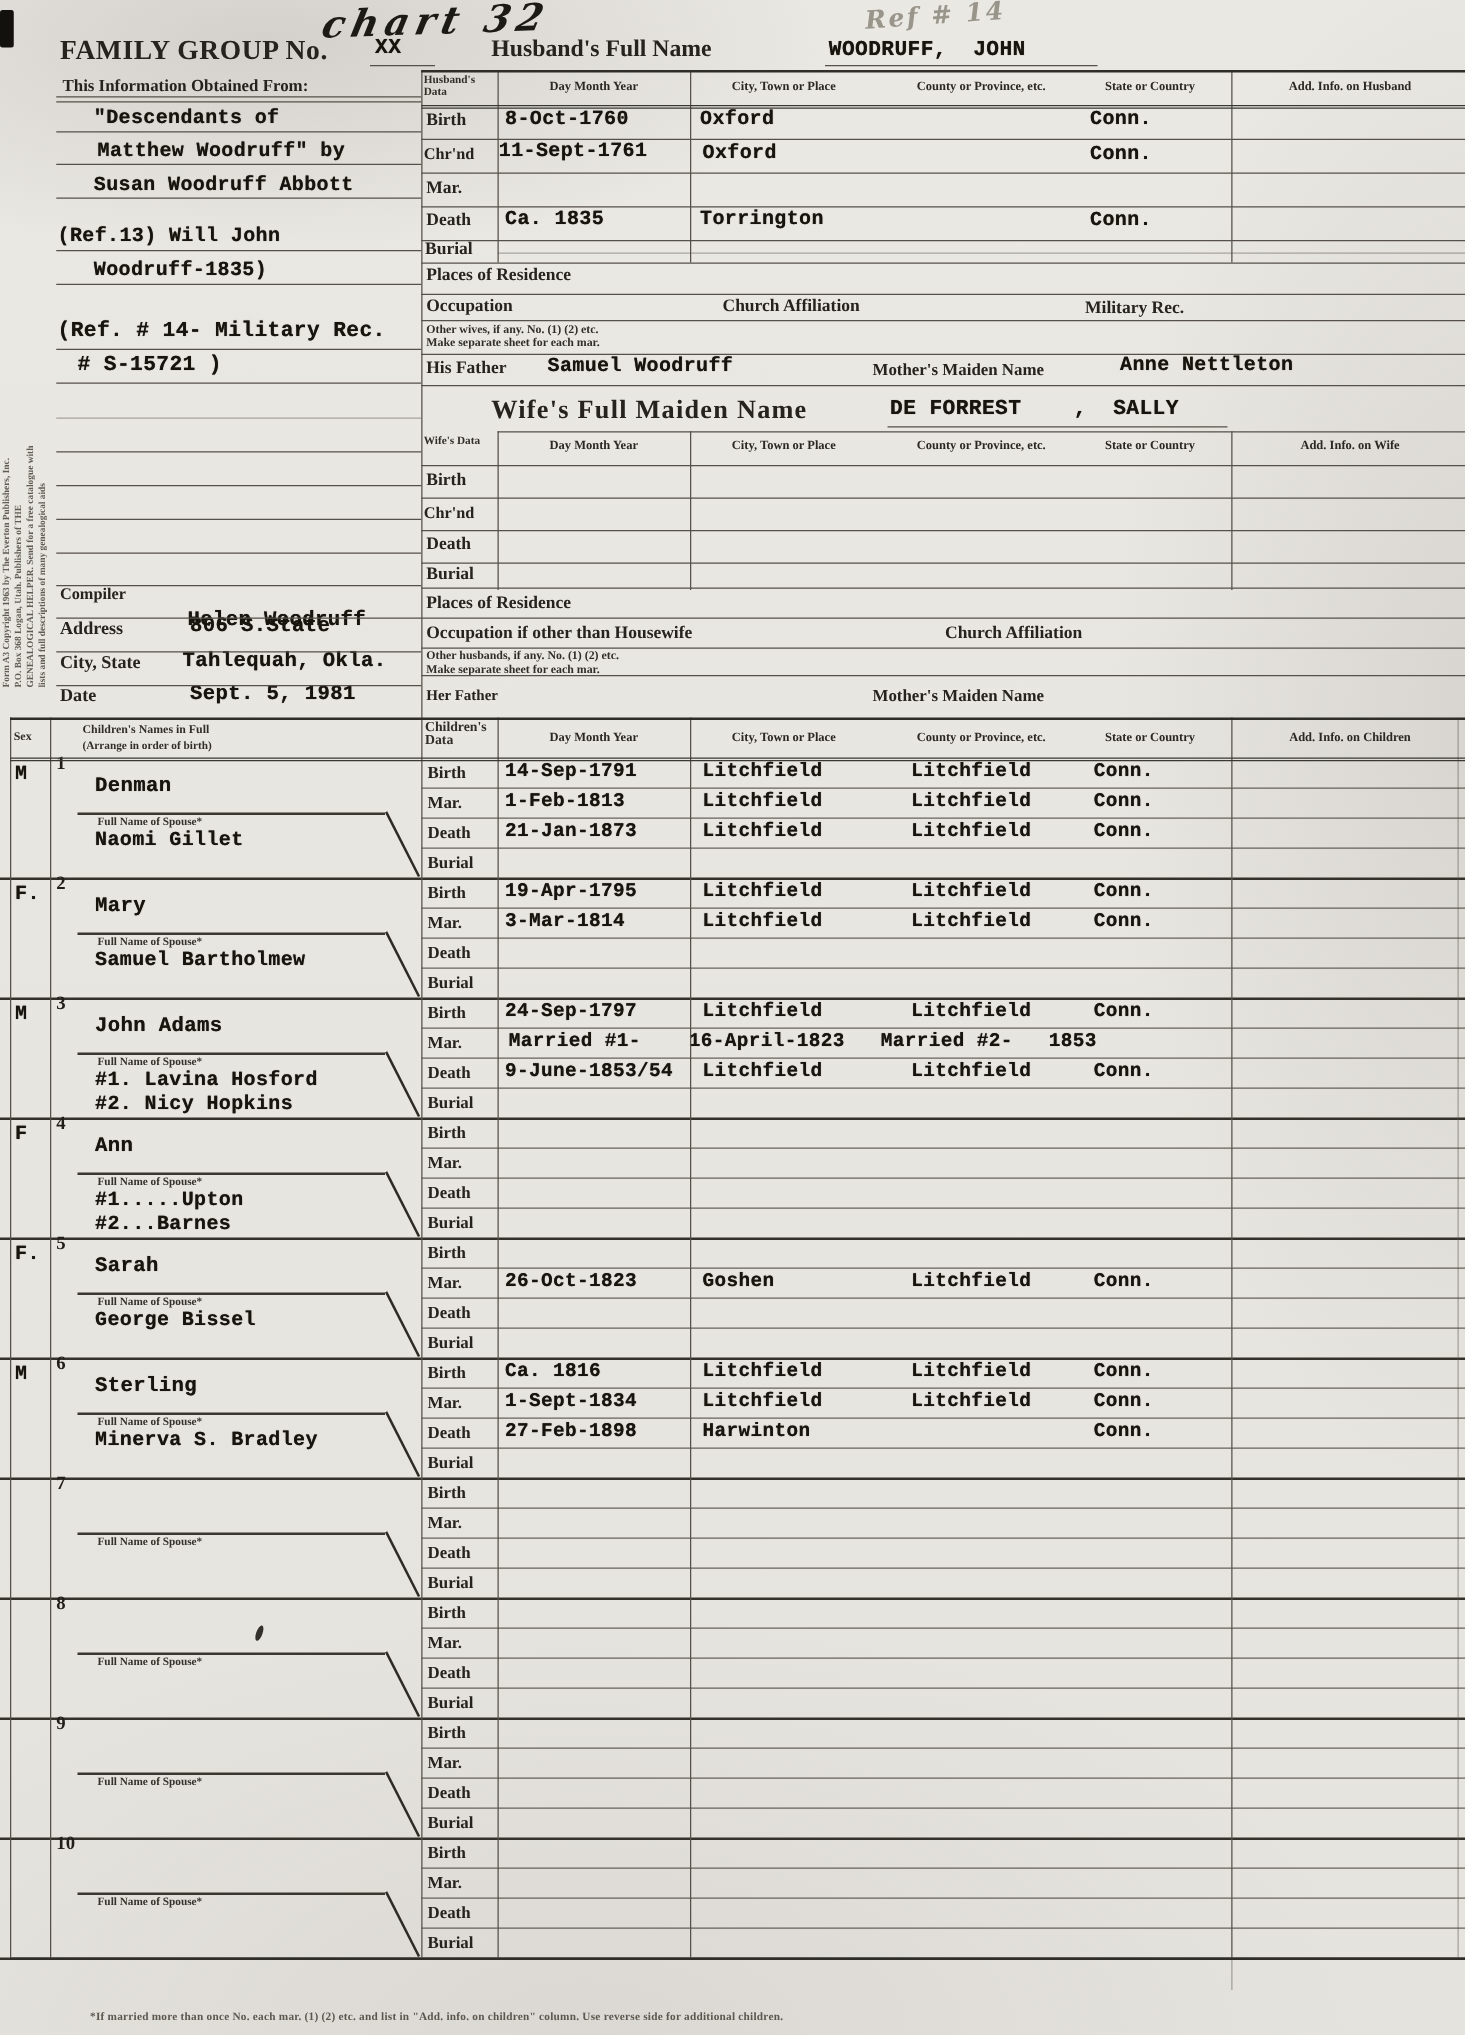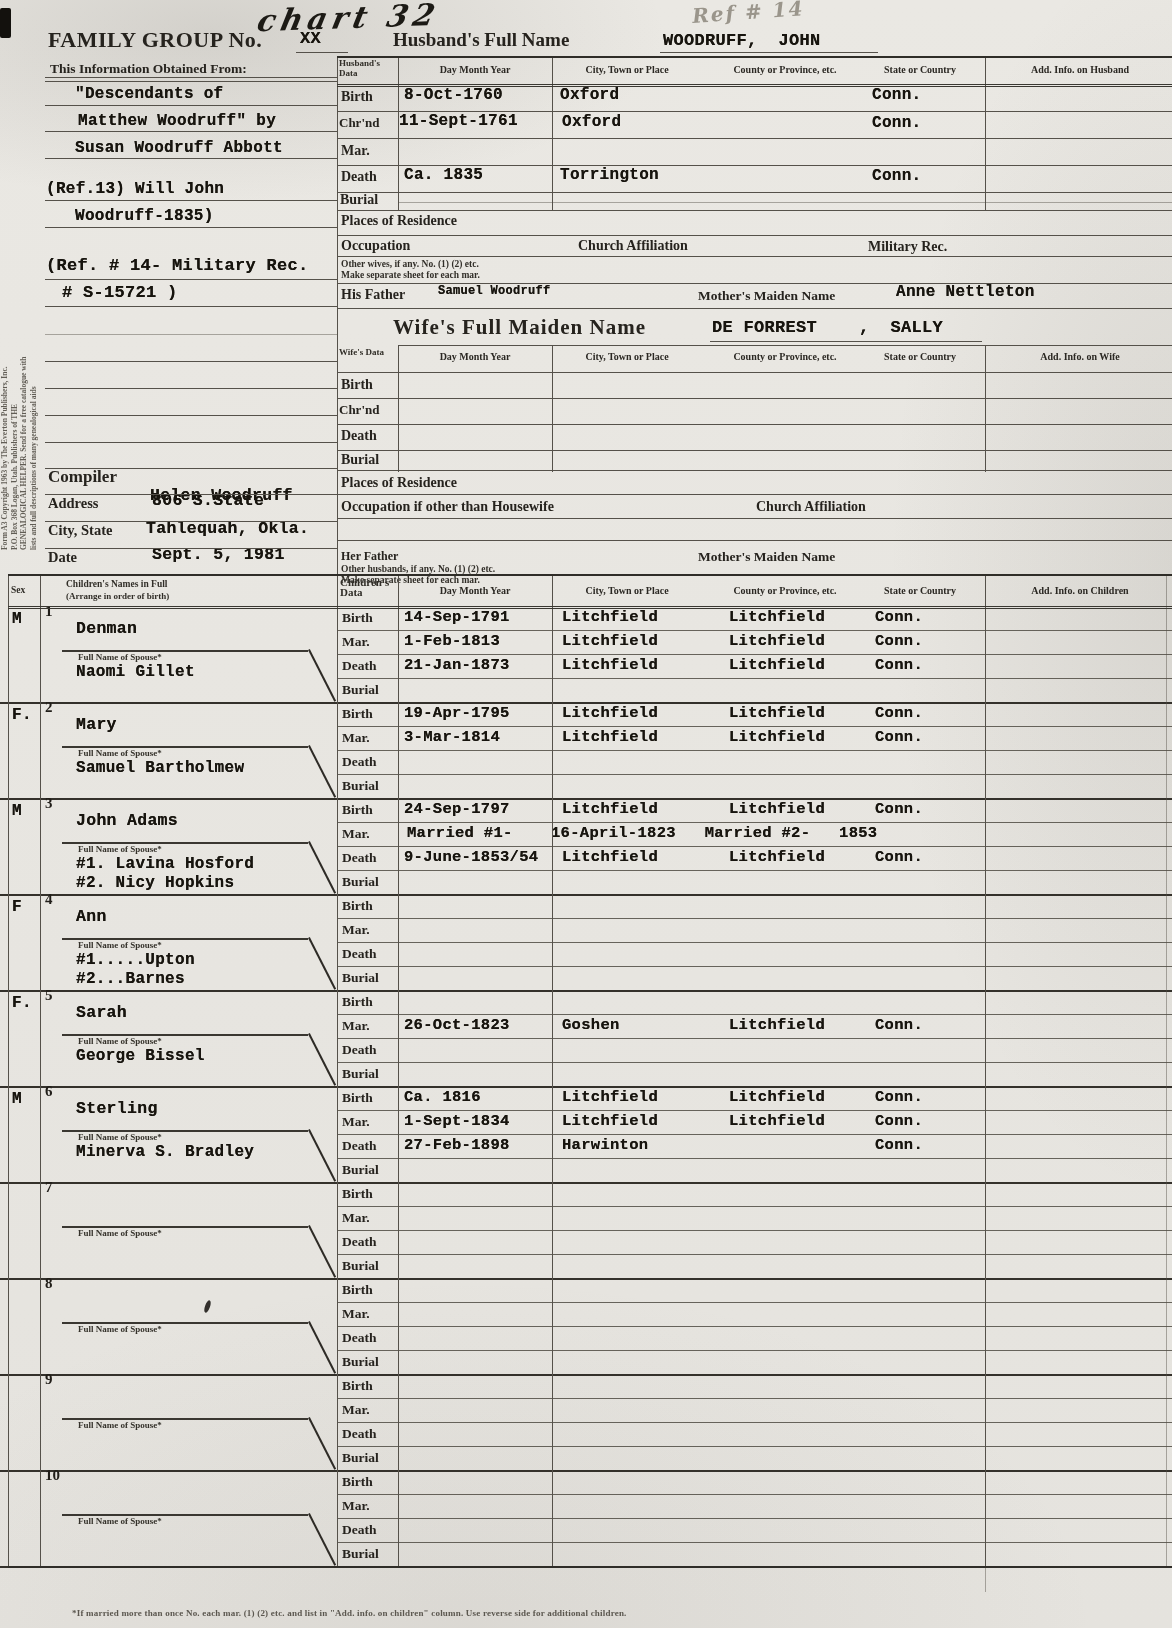--- a/index.html
+++ b/index.html
@@ -98,47 +98,47 @@
 
   <div class="serif-label" style="left:341px;top:213px;font-size:14px;">Places of Residence</div>
   <div class="serif-label" style="left:341px;top:238px;font-size:14px;">Occupation</div>
   <div class="serif-label" style="left:578px;top:238px;font-size:14px;">Church Affiliation</div>
   <div class="serif-label" style="left:868px;top:239px;font-size:14px;">Military Rec.</div>
   <div class="smallbox" style="left:341px;top:259px;">
     <div>Other wives, if any. No. (1) (2) etc.</div>
     <div>Make separate sheet for each mar.</div>
   </div>
   <div class="serif-label" style="left:341px;top:287px;font-size:14px;">His Father</div>
-  <div class="typed" style="left:438px;top:284px;font-size:12px;font-family:Liberation Mono, monospace;">Samuel Woodruff</div>
+  <div class="typed" style="left:438px;top:284px;font-size:16px;font-family:Liberation Mono, monospace;">Samuel Woodruff</div>
   <div class="serif-label" style="left:698px;top:288px;font-size:13.5px;">Mother's Maiden Name</div>
   <div class="typed" style="left:896px;top:283px;font-size:16px;">Anne Nettleton</div>
 
   <div class="serif-label" style="left:393px;top:315px;font-size:21px;letter-spacing:1px;">Wife's Full Maiden Name</div>
   <div class="typed" style="left:712px;top:318px;font-size:17px;">DE FORREST    ,  SALLY</div>
   <div class="smallbox" style="left:339px;top:347px;width:56px;white-space:normal;font-size:9px;line-height:10px;">Wife's Data</div>
   <div class="colhead" style="left:398px;top:351px;width:154px;">Day  Month  Year</div>
   <div class="colhead" style="left:552px;top:351px;width:150px;">City, Town or Place</div>
   <div class="colhead" style="left:700px;top:351px;width:170px;">County or Province, etc.</div>
   <div class="colhead" style="left:860px;top:351px;width:120px;">State or Country</div>
   <div class="colhead" style="left:990px;top:351px;width:180px;">Add. Info. on Wife</div>
   <div class="serif-label" style="left:341px;top:377px;font-size:14px;">Birth</div>
   <div class="serif-label" style="left:339px;top:402px;font-size:13px;">Chr'nd</div>
   <div class="serif-label" style="left:341px;top:428px;font-size:14px;">Death</div>
   <div class="serif-label" style="left:341px;top:452px;font-size:14px;">Burial</div>
   <div class="serif-label" style="left:341px;top:475px;font-size:14px;">Places of Residence</div>
   <div class="serif-label" style="left:341px;top:499px;font-size:14px;">Occupation if other than Housewife</div>
   <div class="serif-label" style="left:756px;top:499px;font-size:14px;">Church Affiliation</div>
-  <div class="smallbox" style="left:341px;top:520px;margin-top:44px;">
+  <div class="smallbox" style="left:341px;top:520px;">
     <div>Other husbands, if any. No. (1) (2) etc.</div>
     <div>Make separate sheet for each mar.</div>
   </div>
   <div class="serif-label" style="left:341px;top:549px;font-size:12px;">Her Father</div>
   <div class="serif-label" style="left:698px;top:549px;font-size:13.5px;">Mother's Maiden Name</div>
 
-  <div class="serif-label" style="left:48px;top:467px;font-size:17px;text-align:right;">Compiler</div>
+  <div class="serif-label" style="left:48px;top:467px;font-size:13px;text-align:right;">Compiler</div>
   <div class="typed" style="left:150px;top:486px;font-size:16.5px;">Helen Woodruff</div>
   <div class="serif-label" style="left:48px;top:495px;font-size:14.5px;">Address</div>
   <div class="typed" style="left:152px;top:491px;font-size:16.5px;">806 S.State</div>
   <div class="serif-label" style="left:48px;top:522px;font-size:14.5px;">City, State</div>
   <div class="typed" style="left:146px;top:519px;font-size:16.5px;">Tahlequah, Okla.</div>
   <div class="serif-label" style="left:48px;top:549px;font-size:14.5px;">Date</div>
   <div class="typed" style="left:152px;top:545px;font-size:16.5px;">Sept. 5, 1981</div>
 
   <div class="smallbox" style="left:11px;top:585px;font-size:9.5px;">Sex</div>
   <div class="smallbox" style="left:66px;top:579px;font-size:9.5px;">Children's Names in Full</div>

